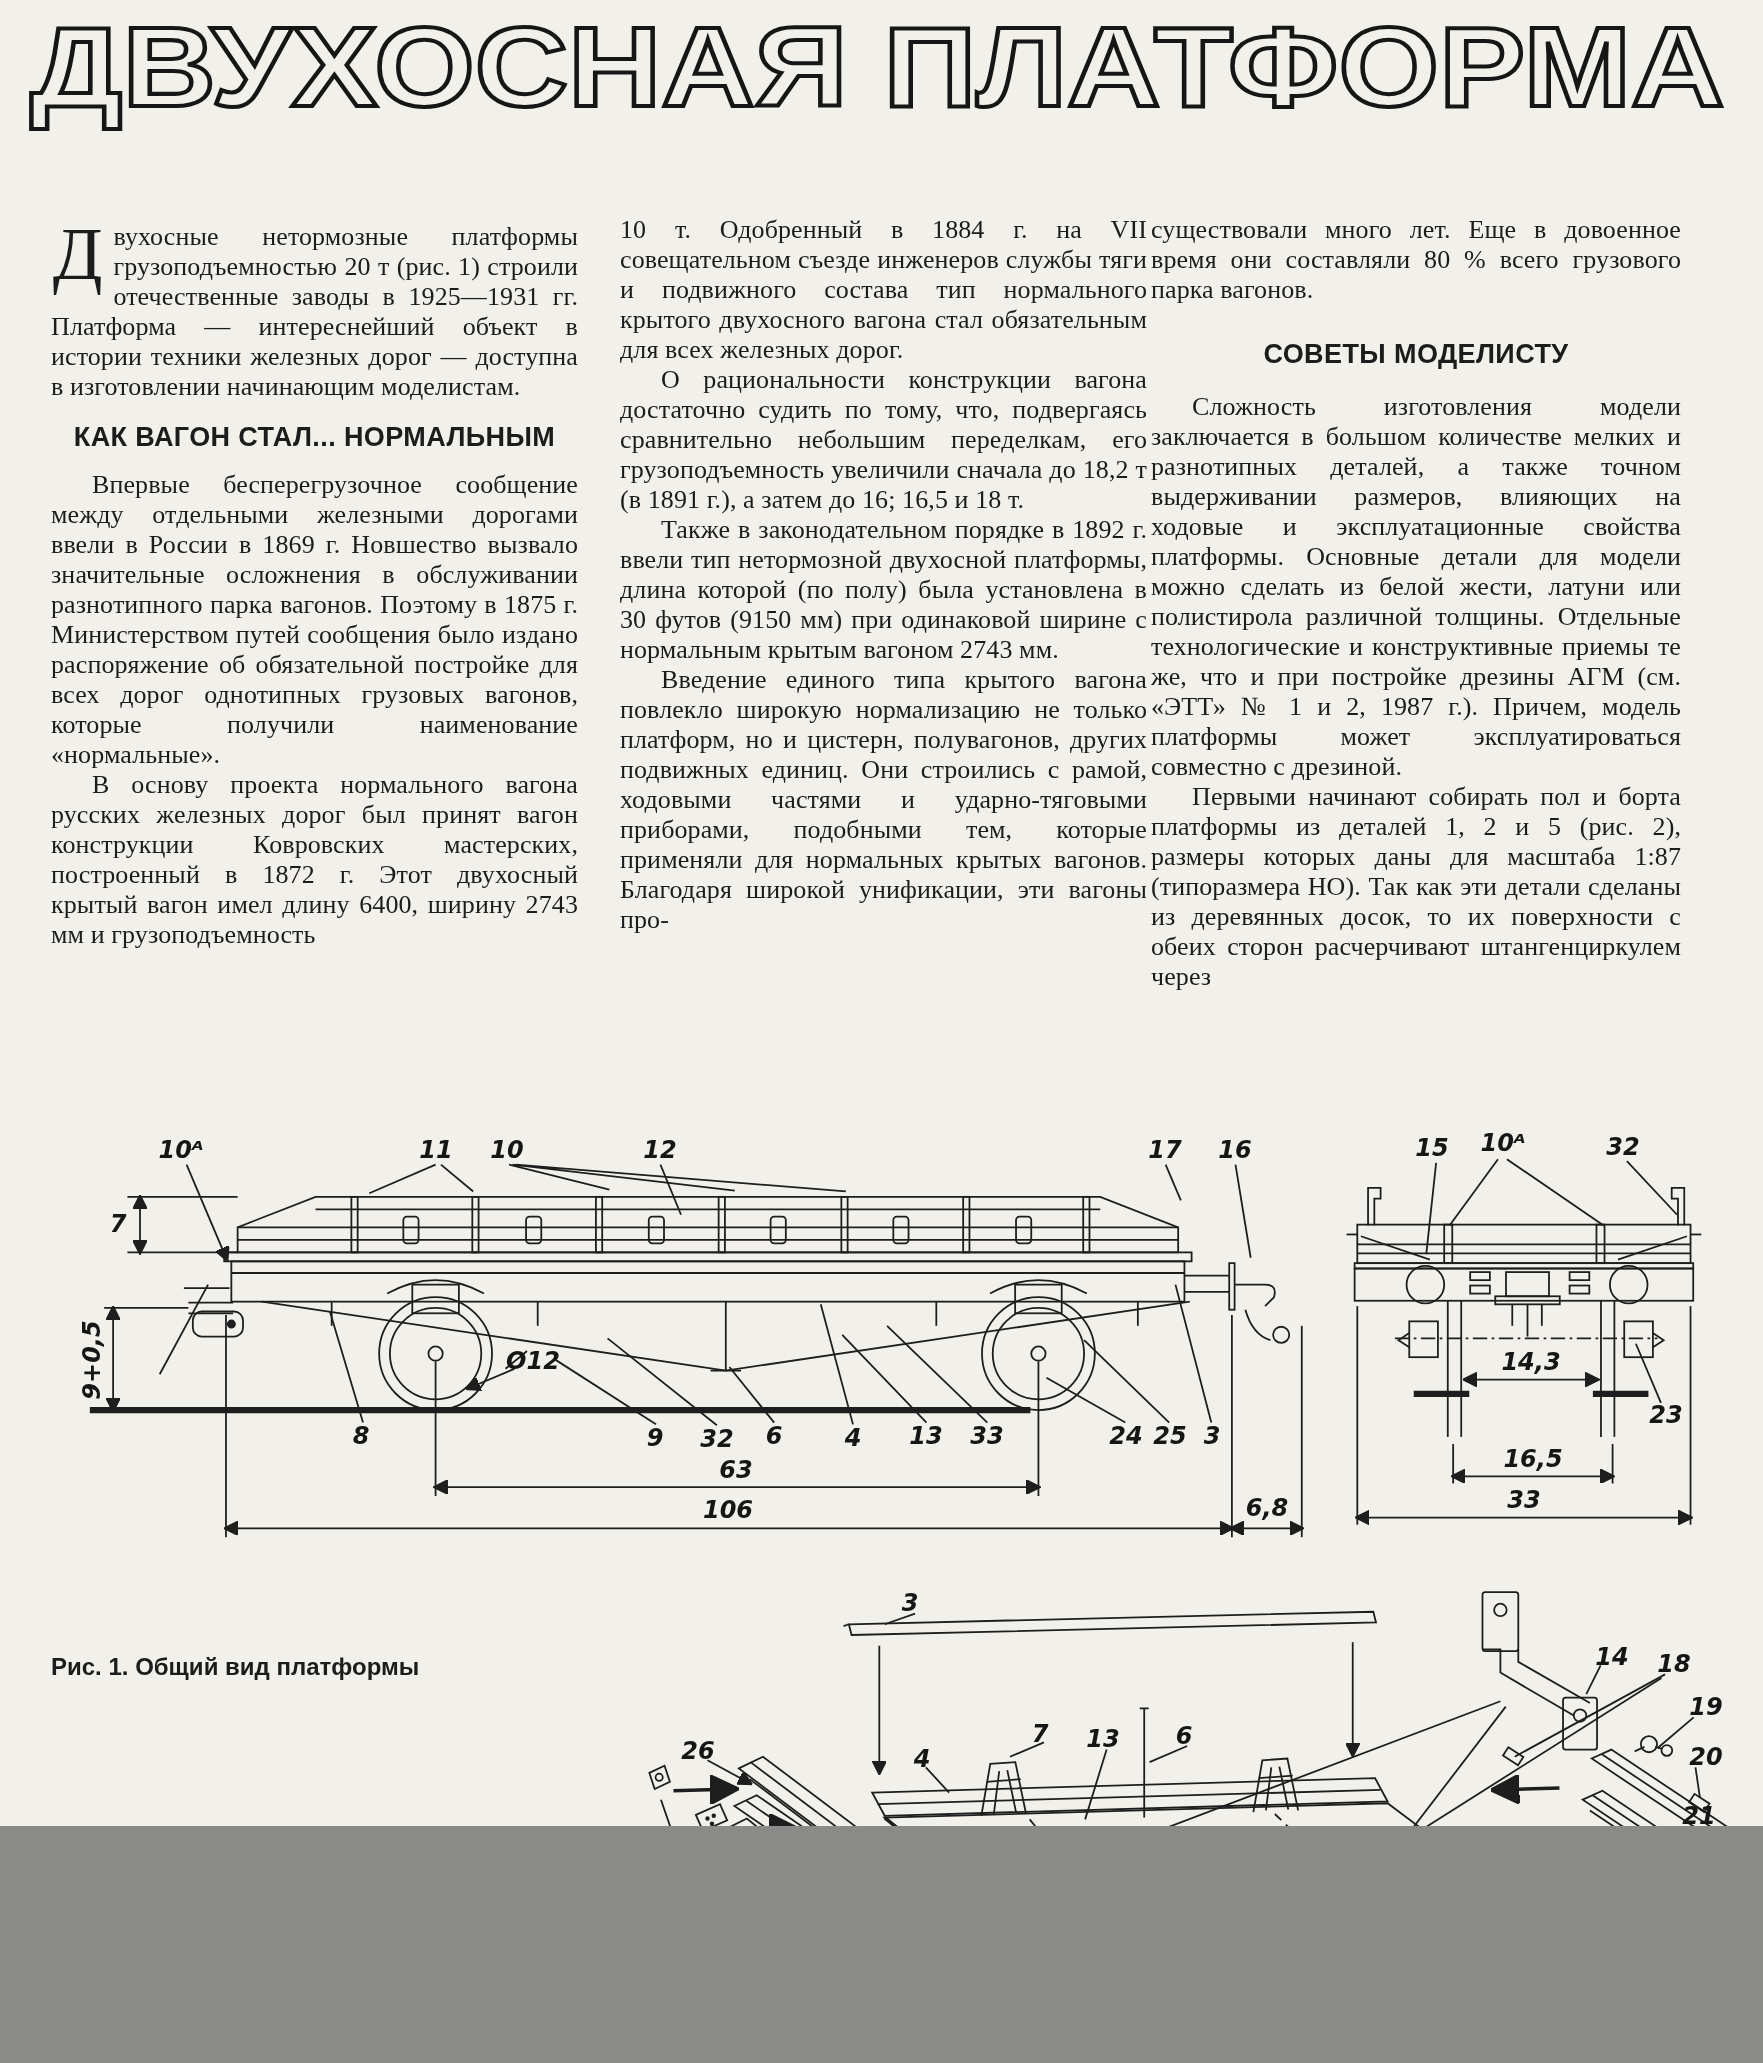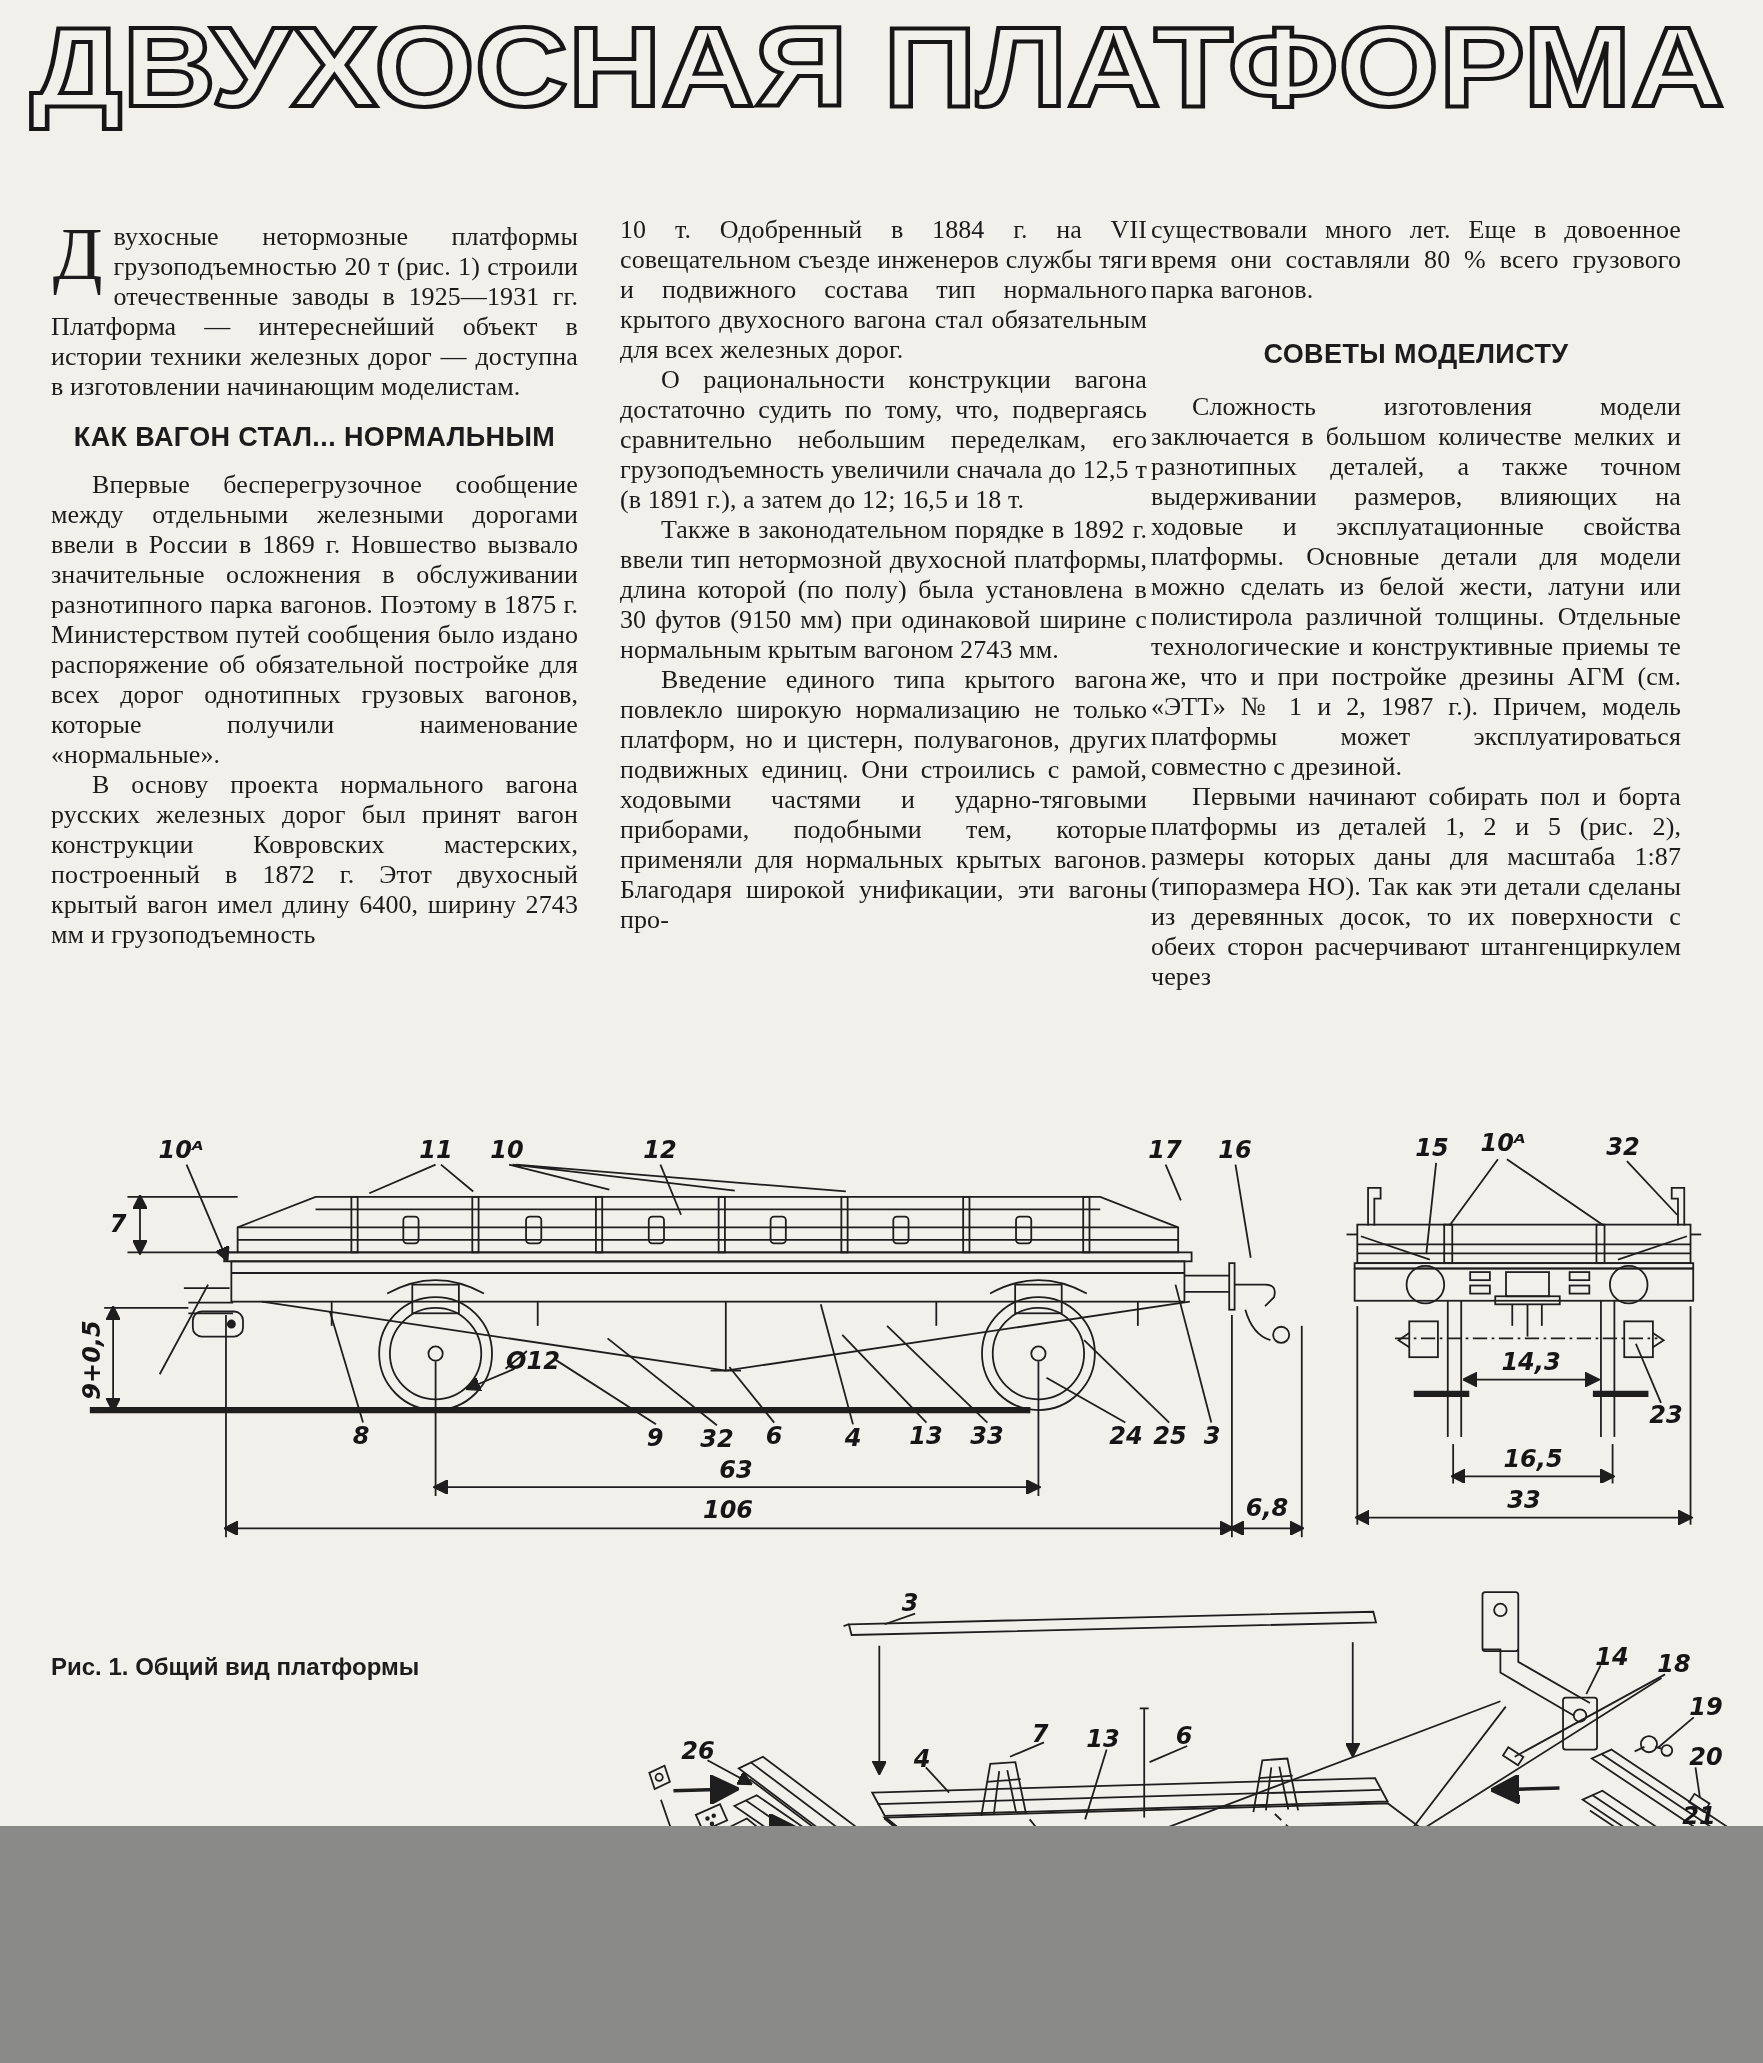--- a/index.html
+++ b/index.html
@@ -60,21 +60,21 @@
 
   <div class="col" style="left:51px; top:222px;">
     <p class="lead"><span class="dropcap">Д</span><span>вухосные нетормозные платформы грузоподъемностью 20 т (рис. 1) строили отечественные заводы в 1925—1931 гг. Платформа — интереснейший объект в истории техники железных дорог — доступна в изготовлении начинающим моделистам.</span></p>
     <p class="subhead">КАК ВАГОН СТАЛ... НОРМАЛЬНЫМ</p>
     <p>Впервые бесперегрузочное сообщение между отдельными железными дорогами ввели в России в 1869 г. Новшество вызвало значительные осложнения в обслуживании разнотипного парка вагонов. Поэтому в 1875 г. Министерством путей сообщения было издано распоряжение об обязательной постройке для всех дорог однотипных грузовых вагонов, которые получили наименование «нормальные».</p>
     <p>В основу проекта нормального вагона русских железных дорог был принят вагон конструкции Ковровских мастерских, построенный в 1872 г. Этот двухосный крытый вагон имел длину 6400, ширину 2743 мм и грузоподъемность</p>
   </div>
 
   <div class="col" style="left:620px; top:215px;">
     <p class="cont">10 т. Одобренный в 1884 г. на VII совещательном съезде инженеров службы тяги и подвижного состава тип нормального крытого двухосного вагона стал обязательным для всех железных дорог.</p>
-    <p>О рациональности конструкции вагона достаточно судить по тому, что, подвергаясь сравнительно небольшим переделкам, его грузоподъемность увеличили сначала до 12,5 т (в 1891 г.), а затем до 12; 16,5 и 18 т.</p>
+    <p>О рациональности конструкции вагона достаточно судить по тому, что, подвергаясь сравнительно небольшим переделкам, его грузоподъемность увеличили сначала до 18,2 т (в 1891 г.), а затем до 16; 16,5 и 18 т.</p>
     <p>Также в законодательном порядке в 1892 г. ввели тип нетормозной двухосной платформы, длина которой (по полу) была установлена в 30 футов (9150 мм) при одинаковой ширине с нормальным крытым вагоном 2743 мм.</p>
     <p>Введение единого типа крытого вагона повлекло широкую нормализацию не только платформ, но и цистерн, полувагонов, других подвижных единиц. Они строились с рамой, ходовыми частями и ударно-тяговыми приборами, подобными тем, которые применяли для нормальных крытых вагонов. Благодаря широкой унификации, эти вагоны про-</p>
   </div>
 
   <div class="col" style="left:1151px; top:215px; width:530px;">
     <p class="cont">существовали много лет. Еще в довоенное время они составляли 80 % всего грузового парка вагонов.</p>
     <p class="subhead sp">СОВЕТЫ МОДЕЛИСТУ</p>
     <p>Сложность изготовления модели заключается в большом количестве мелких и разнотипных деталей, а также точном выдерживании размеров, влияющих на ходовые и эксплуатационные свойства платформы. Основные детали для модели можно сделать из белой жести, латуни или полистирола различной толщины. Отдельные технологические и конструктивные приемы те же, что и при постройке дрезины АГМ (см. «ЭТТ» № 1 и 2, 1987 г.). Причем, модель платформы может эксплуатироваться совместно с дрезиной.</p>
     <p>Первыми начинают собирать пол и борта платформы из деталей 1, 2 и 5 (рис. 2), размеры которых даны для масштаба 1:87 (типоразмера НО). Так как эти детали сделаны из деревянных досок, то их поверхности с обеих сторон расчерчивают штангенциркулем через</p>
   </div>

